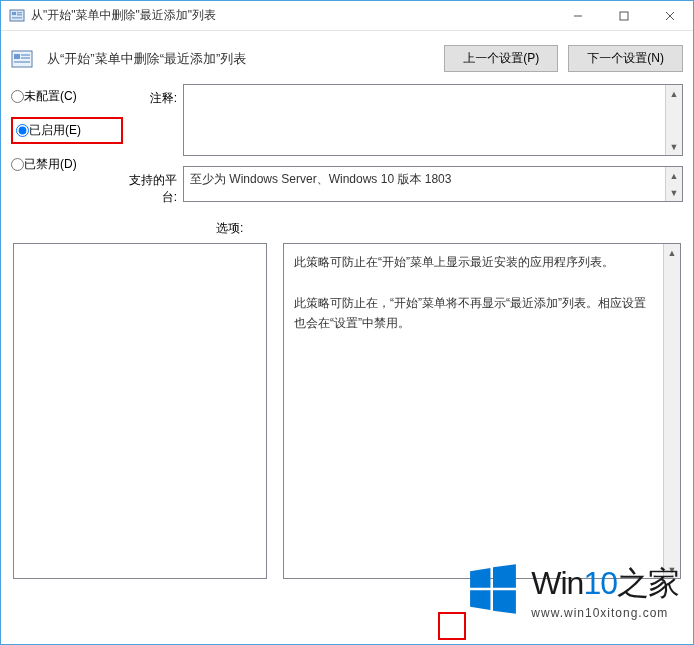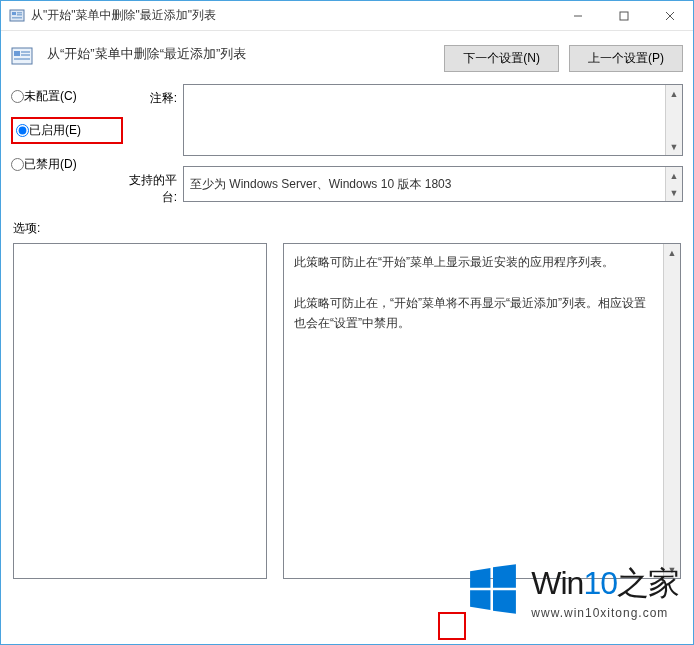--- a/index.html
+++ b/index.html
@@ -28,21 +28,21 @@
     .titlebar-title { flex: 1; color: #333; font-size: 12px; }
     .win-controls { display: flex; height: 100%; }
     .win-btn {
       width: 46px; height: 100%;
       display: flex; align-items: center; justify-content: center;
       color: #555;
     }
 
     .toolbar {
       display: flex;
-      align-items: flex-start;
+      align-items: center;
       padding: 14px 10px 12px 10px;
       gap: 10px;
     }
     .toolbar-icon {
       width: 22px; height: 22px;
       display: inline-block;
       margin-right: 4px;
     }
     .toolbar-title { flex: 1; font-size: 13px; color: #333; }
     .btn {
@@ -81,38 +81,39 @@
       padding-right: 6px;
       padding-top: 6px;
     }
     .textbox-wrap {
       position: relative;
       border: 1px solid #828790;
       background: #fff;
       height: 72px;
       display: flex;
     }
-    .textbox-wrap.small { height: 36px; align-items: center; }
+    .textbox-wrap.small { height: 36px; }
     .textbox-content { flex: 1; padding: 4px 6px; font-size: 12px; color: #333; overflow: hidden; }
     .scroll-col {
       width: 17px;
       border-left: 1px solid #cfcfcf;
       background: #f0f0f0;
       display: flex; flex-direction: column; justify-content: space-between;
       align-items: center;
     }
     .scroll-btn {
       width: 100%; height: 17px;
       display: flex; align-items: center; justify-content: center;
       color: #606060; font-size: 9px;
     }
 
     .mid-labels {
       display: flex;
       padding: 14px 2px 6px 2px;
+      justify-content: center;
     }
     .mid-labels .left { width: 262px; }
     .mid-labels .right { flex: 1; }
 
     .bottom-grid {
       display: flex;
       gap: 16px;
       padding: 0 2px;
     }
     .options-box {
@@ -201,22 +202,22 @@
   <span class="toolbar-icon">
     <svg viewBox="0 0 22 22">
         <rect x="1" y="3" width="20" height="16" fill="#eaf2fb" stroke="#5a7ca8"></rect>
         <rect x="3" y="6" width="6" height="5" fill="#6a9bd8"></rect>
         <rect x="10" y="6" width="9" height="2" fill="#9ab9dd"></rect>
         <rect x="10" y="9" width="9" height="2" fill="#9ab9dd"></rect>
         <rect x="3" y="13" width="16" height="2" fill="#9ab9dd"></rect>
       </svg>
   </span>
   <span class="toolbar-title">从“开始”菜单中删除“最近添加”列表</span>
+  <button class="btn">上一个设置(P)</button>
   <button class="btn">下一个设置(N)</button>
-  <button class="btn">上一个设置(P)</button>
 </div>
 
 <div class="main-area">
 
   <div class="top-grid">
 
     <div class="radio-col" style="grid-row: 1 / span 2;">
       <div class="radio-row">
         <input type="radio" name="state" style="">
         <label>未配置(C)</label>

